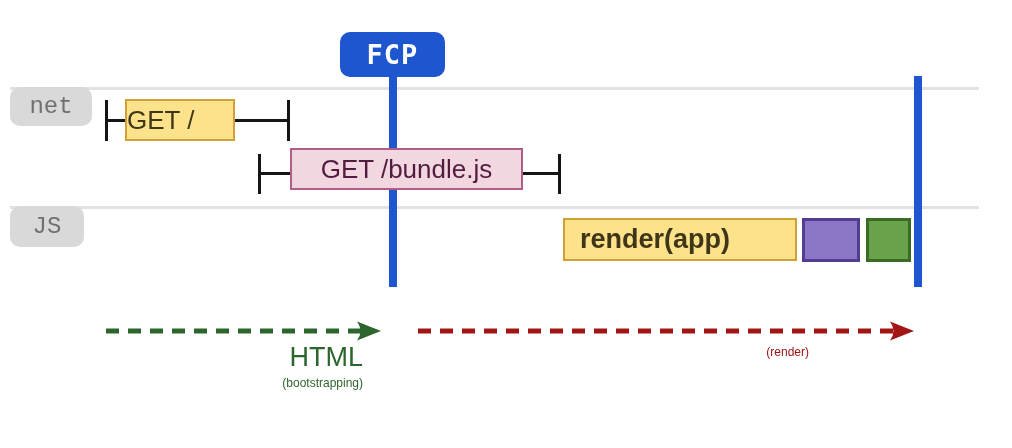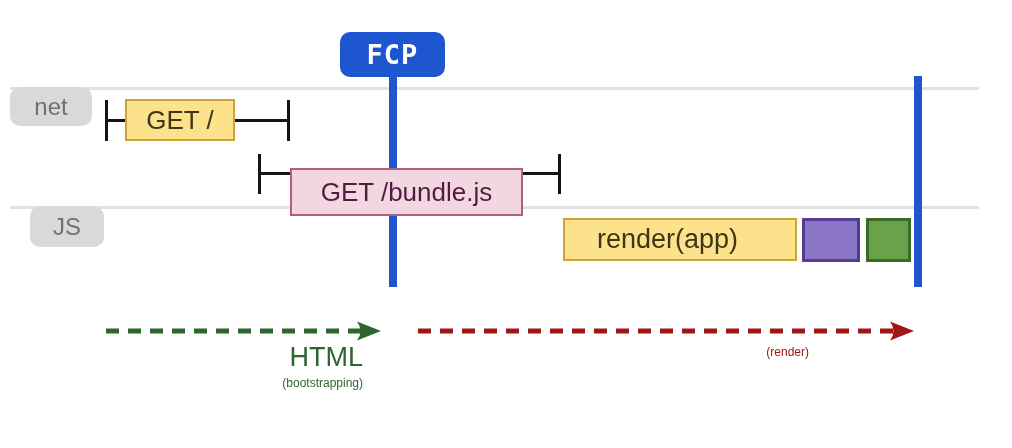--- a/index.html
+++ b/index.html
@@ -23,36 +23,36 @@
   }
   html,body{margin:0;padding:0;background:#ffffff;}
   .canvas{
     position:relative;width:1012px;height:448px;background:#ffffff;overflow:hidden;
     font-family:"Liberation Sans",sans-serif;
   }
   .lane-line{position:absolute;left:10px;width:969px;height:3px;background:var(--lane-line);}
   .lane-label{
     position:absolute;left:10px;background:var(--lane-label-bg);color:var(--lane-label-text);
     border-radius:10px;display:flex;align-items:center;justify-content:center;
-    font-size:24px;z-index:3;
+    font-size:24px;z-index:3;font-family:Liberation Mono, monospace;
   }
   .badge{
     position:absolute;background:var(--marker-blue);color:#ffffff;border-radius:10px;
     width:105px;height:45px;display:flex;align-items:center;justify-content:center;
     font-family:"DejaVu Sans Mono",monospace;font-weight:bold;font-size:27px;letter-spacing:1px;
     z-index:4;
   }
   .marker-line{position:absolute;width:8px;background:var(--marker-blue);z-index:1;}
   .task{
     position:absolute;display:flex;align-items:center;box-sizing:border-box;z-index:2;
     font-size:26px;
   }
-  .task.yellow{background:var(--task-yellow-bg);border:2px solid var(--task-yellow-border);color:var(--task-yellow-text);justify-content:center;}
+  .task.yellow{background:var(--task-yellow-bg);border:2px solid var(--task-yellow-border);color:var(--task-yellow-text);}
   .task.pink{background:var(--task-pink-bg);border:2px solid var(--task-pink-border);color:var(--task-pink-text);justify-content:center;}
-  .task.render{background:var(--task-yellow-bg);border:2px solid var(--task-yellow-border);color:var(--task-yellow-text);justify-content:flex-start;padding-left:32px;font-size:27px;}
+  .task.render{background:var(--task-yellow-bg);border:2px solid var(--task-yellow-border);color:var(--task-yellow-text);justify-content:flex-start;padding-left:15px;font-size:27px;font-weight:bold;}
   .task.purple{background:var(--task-purple-bg);border:3px solid var(--task-purple-border);}
   .task.green{background:var(--task-green-bg);border:3px solid var(--task-green-border);}
   .tick{position:absolute;width:3px;background:var(--whisker-black);z-index:2;}
   .hline{position:absolute;height:3px;background:var(--whisker-black);z-index:1;}
   .phase-label{position:absolute;text-align:right;line-height:1.15;}
   .phase-label .main{font-size:27px;font-weight:500;display:block;}
   .phase-label .sub{font-size:12px;display:block;margin-top:4px;}
   .phase-html{color:var(--phase-html-color);left:123px;top:342px;width:240px;}
   .phase-client{color:var(--phase-client-color);left:509px;top:342px;width:300px;}
   .arrows{position:absolute;left:0;top:0;width:1012px;height:448px;z-index:1;pointer-events:none;}
@@ -65,42 +65,42 @@
 <body>
 
 <div class="canvas">
 
   <div class="lane-line" style="top:87px;"></div>
   <div class="lane-line" style="top:206px;"></div>
 
   <div class="lane-label" style="top:87px;width:82px;height:39px;">
     <span>net</span>
   </div>
-  <div class="lane-label" style="top:206px;width:74px;height:41px;margin-left:20px;">
+  <div class="lane-label" style="top:206px;width:74px;height:41px;">
     <span>JS</span>
   </div>
 
   <div class="marker-line" style="left:389px;top:77px;height:210px;"></div>
   <div class="badge" style="left:340px;top:32px;">
     <span>FCP</span>
   </div>
 
   <div class="marker-line" style="left:914px;top:76px;height:211px;"></div>
 
   <div class="tick" style="left:105px;top:100px;height:41px;"></div>
   <div class="hline" style="left:105px;top:119px;width:22px;"></div>
   <div class="task yellow" style="left:125px;top:99px;width:110px;height:42px;">
     <span>GET /</span>
   </div>
   <div class="hline" style="left:233px;top:119px;width:56px;"></div>
   <div class="tick" style="left:287px;top:100px;height:41px;"></div>
 
   <div class="tick" style="left:258px;top:154px;height:40px;"></div>
   <div class="hline" style="left:258px;top:172px;width:34px;"></div>
-  <div class="task pink" style="left:290px;top:168px;width:233px;height:48px;">
+  <div class="task pink" style="left:290px;top:148px;width:233px;height:42px;">
     <span>GET /bundle.js</span>
   </div>
   <div class="hline" style="left:521px;top:172px;width:40px;"></div>
   <div class="tick" style="left:558px;top:154px;height:40px;"></div>
 
   <div class="task render" style="left:563px;top:218px;width:234px;height:43px;">
     <span>render(app)</span>
   </div>
   <div class="task purple" style="left:802px;top:218px;width:58px;height:44px;"></div>
   <div class="task green" style="left:866px;top:218px;width:45px;height:44px;"></div>

